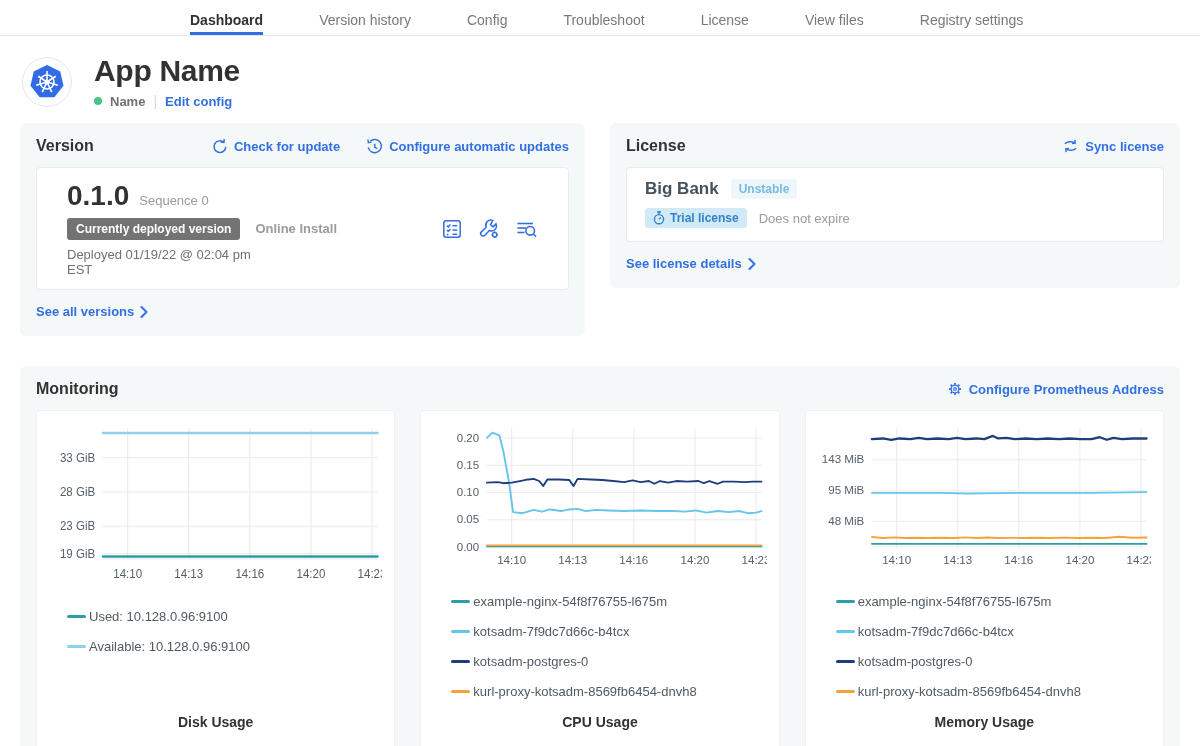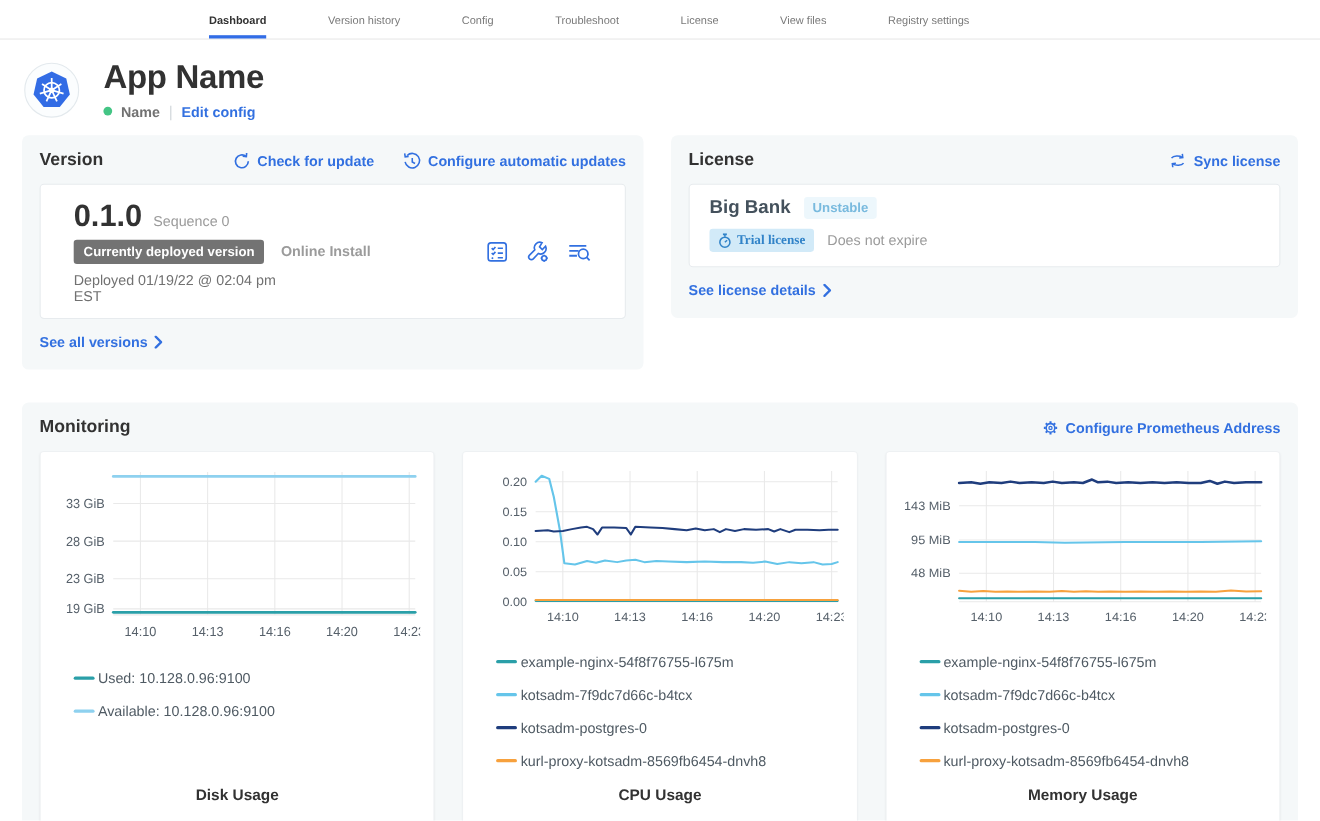--- a/index.html
+++ b/index.html
@@ -2,21 +2,21 @@
 <html><head>
 <meta charset="utf-8">
 <style>
   * { margin:0; padding:0; box-sizing:border-box; }
   html,body { width:1200px; height:746px; background:#fff; overflow:hidden;
     font-family:"Liberation Sans", sans-serif; color:#323232; }
 
   
   .tabbar { height:36px; border-bottom:1px solid #e8e8e8; background:#fff; }
   .tabs { display:flex; gap:56px; padding-left:190px; height:100%; }
-  .tab { font-size:10px; color:#797979; display:flex; align-items:center; cursor:pointer;
+  .tab { font-size:14px; color:#797979; display:flex; align-items:center; cursor:pointer;
     border-bottom:3px solid transparent; padding-top:7px; }
   .tab.active { color:#323232; font-weight:700; border-bottom-color:#326de6; }
 
   
   .app-header { display:flex; align-items:center; gap:22px; padding:18px 10px 10px 22px; }
   .app-icon { width:50px; height:50px; border-radius:50%; background:#fbfdfe; border:1px solid #e3e9ed;
     display:flex; align-items:center; justify-content:center; }
   .app-title { font-size:30px; font-weight:800; letter-spacing:-0.3px; }
   .status-row { display:flex; align-items:center; gap:8px; margin-top:5px; font-size:13px; }
   .dot { width:8px; height:8px; border-radius:50%; background:#44c585; display:inline-block; }
@@ -52,21 +52,21 @@
   .see-link { margin-top:12px; }
 
   
   .license-inner { padding:11px 18px 13px 18px; }
   .lic-row1 { display:flex; align-items:center; gap:12px; }
   .lic-name { font-size:17px; font-weight:700; color:#44515c; }
   .badge-light { background:#edf7fc; color:#79bade; font-size:12px; font-weight:600;
     padding:3px 8px; border-radius:3px; }
   .lic-row2 { display:flex; align-items:center; gap:12px; margin-top:9px; }
   .badge-trial { background:#d2eaf8; color:#3183c8; font-size:12px; font-weight:700;
-    padding:3px 8px; border-radius:3px; display:inline-flex; align-items:center; gap:5px;font-family:Liberation Serif, serif; }
+    padding:3px 8px; border-radius:3px; display:inline-flex; align-items:center; gap:5px; }
   .lic-expiry { font-size:13px; color:#9b9b9b; }
 
   
   .monitoring { margin-top:30px; padding-bottom:18px; }
   .charts { display:flex; gap:25px; margin-top:10px; }
   .chart-card { flex:1; background:#fff; border-radius:4px; box-shadow:0 1px 2px rgba(0,0,0,0.04);
     border:1px solid #eef1f3; height:343px; display:flex; flex-direction:column; padding:8px 12px 14px 12px; }
   .chart-svg { width:100%; height:176px; }
   .legend { list-style:none; margin-top:14px; padding-left:18px; }
   .legend li { display:flex; align-items:center; gap:3px; margin-bottom:15px; font-size:13px; color:#4f5a63; }

